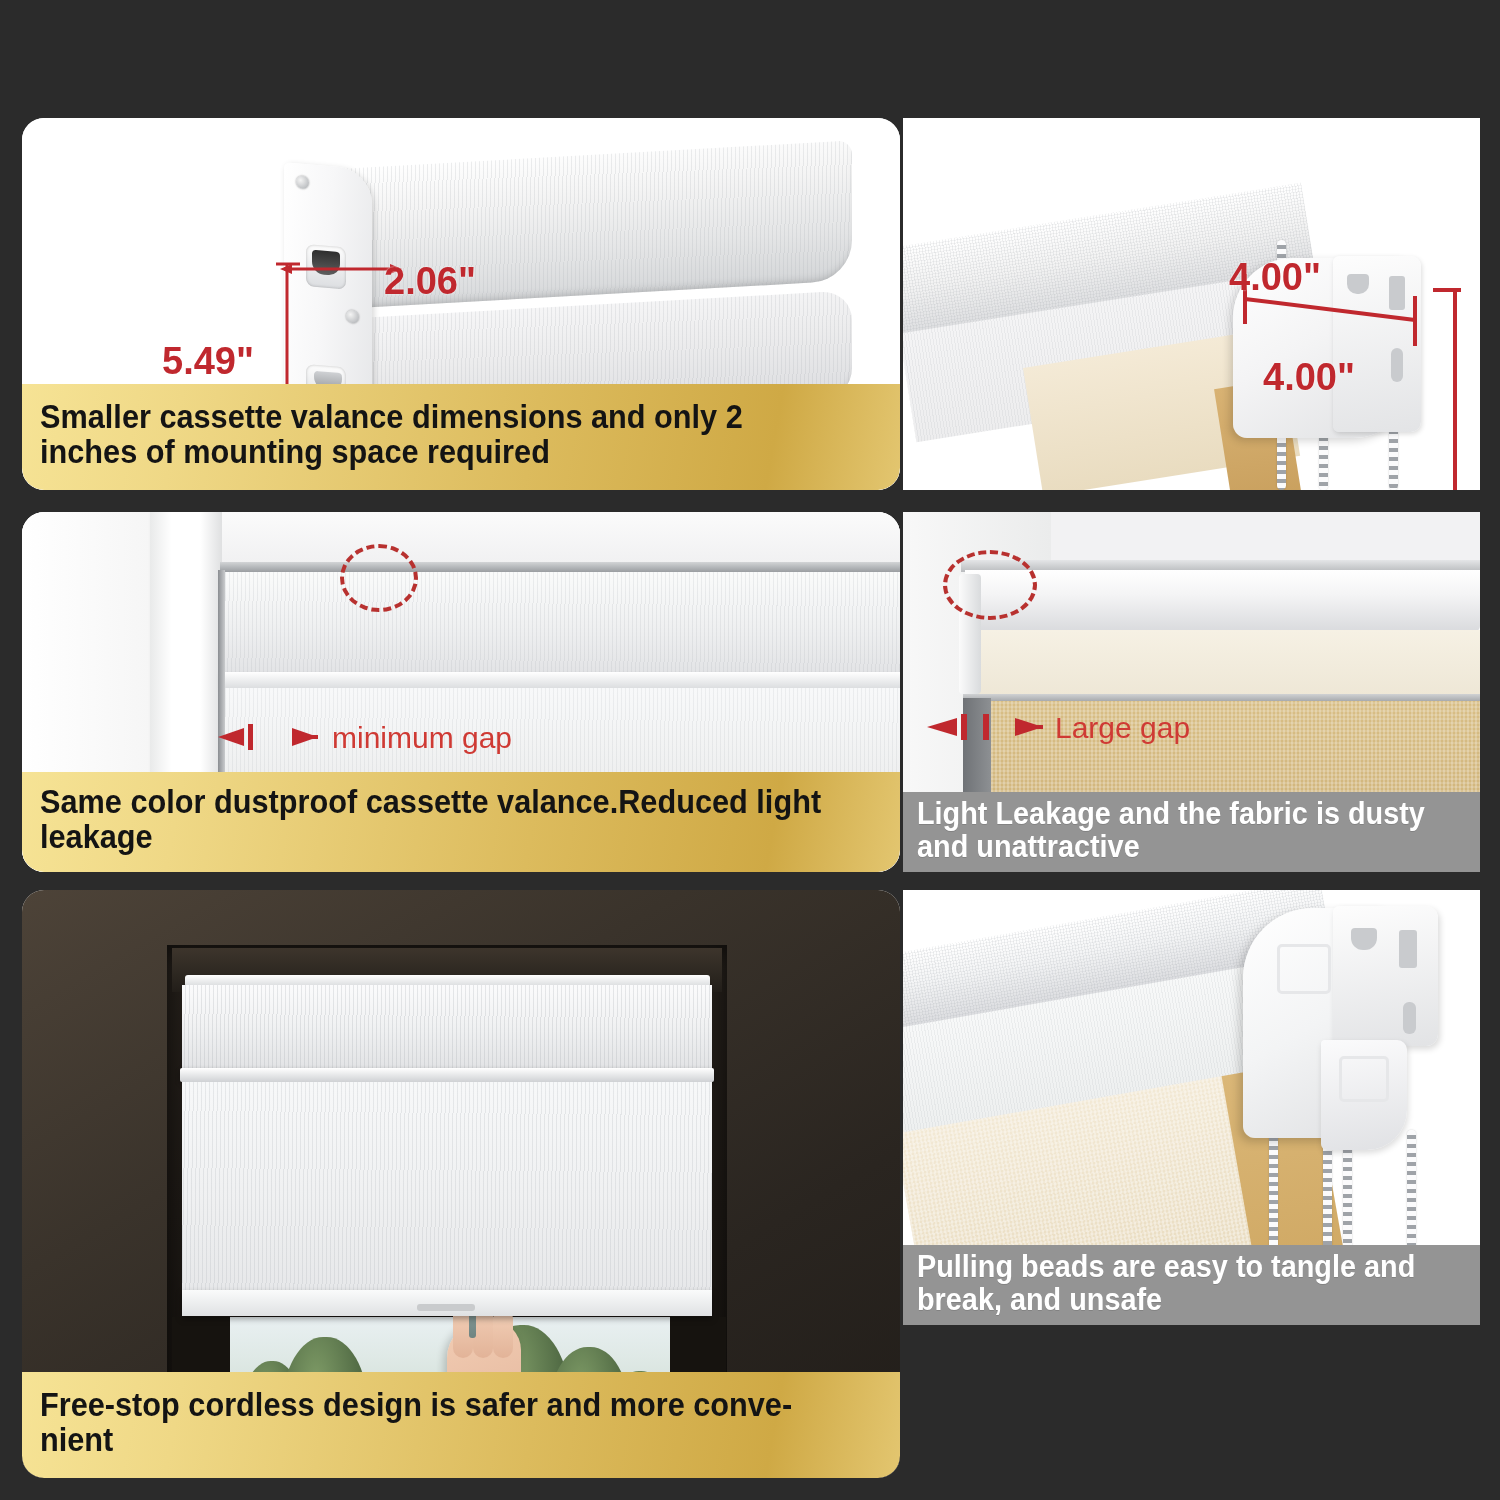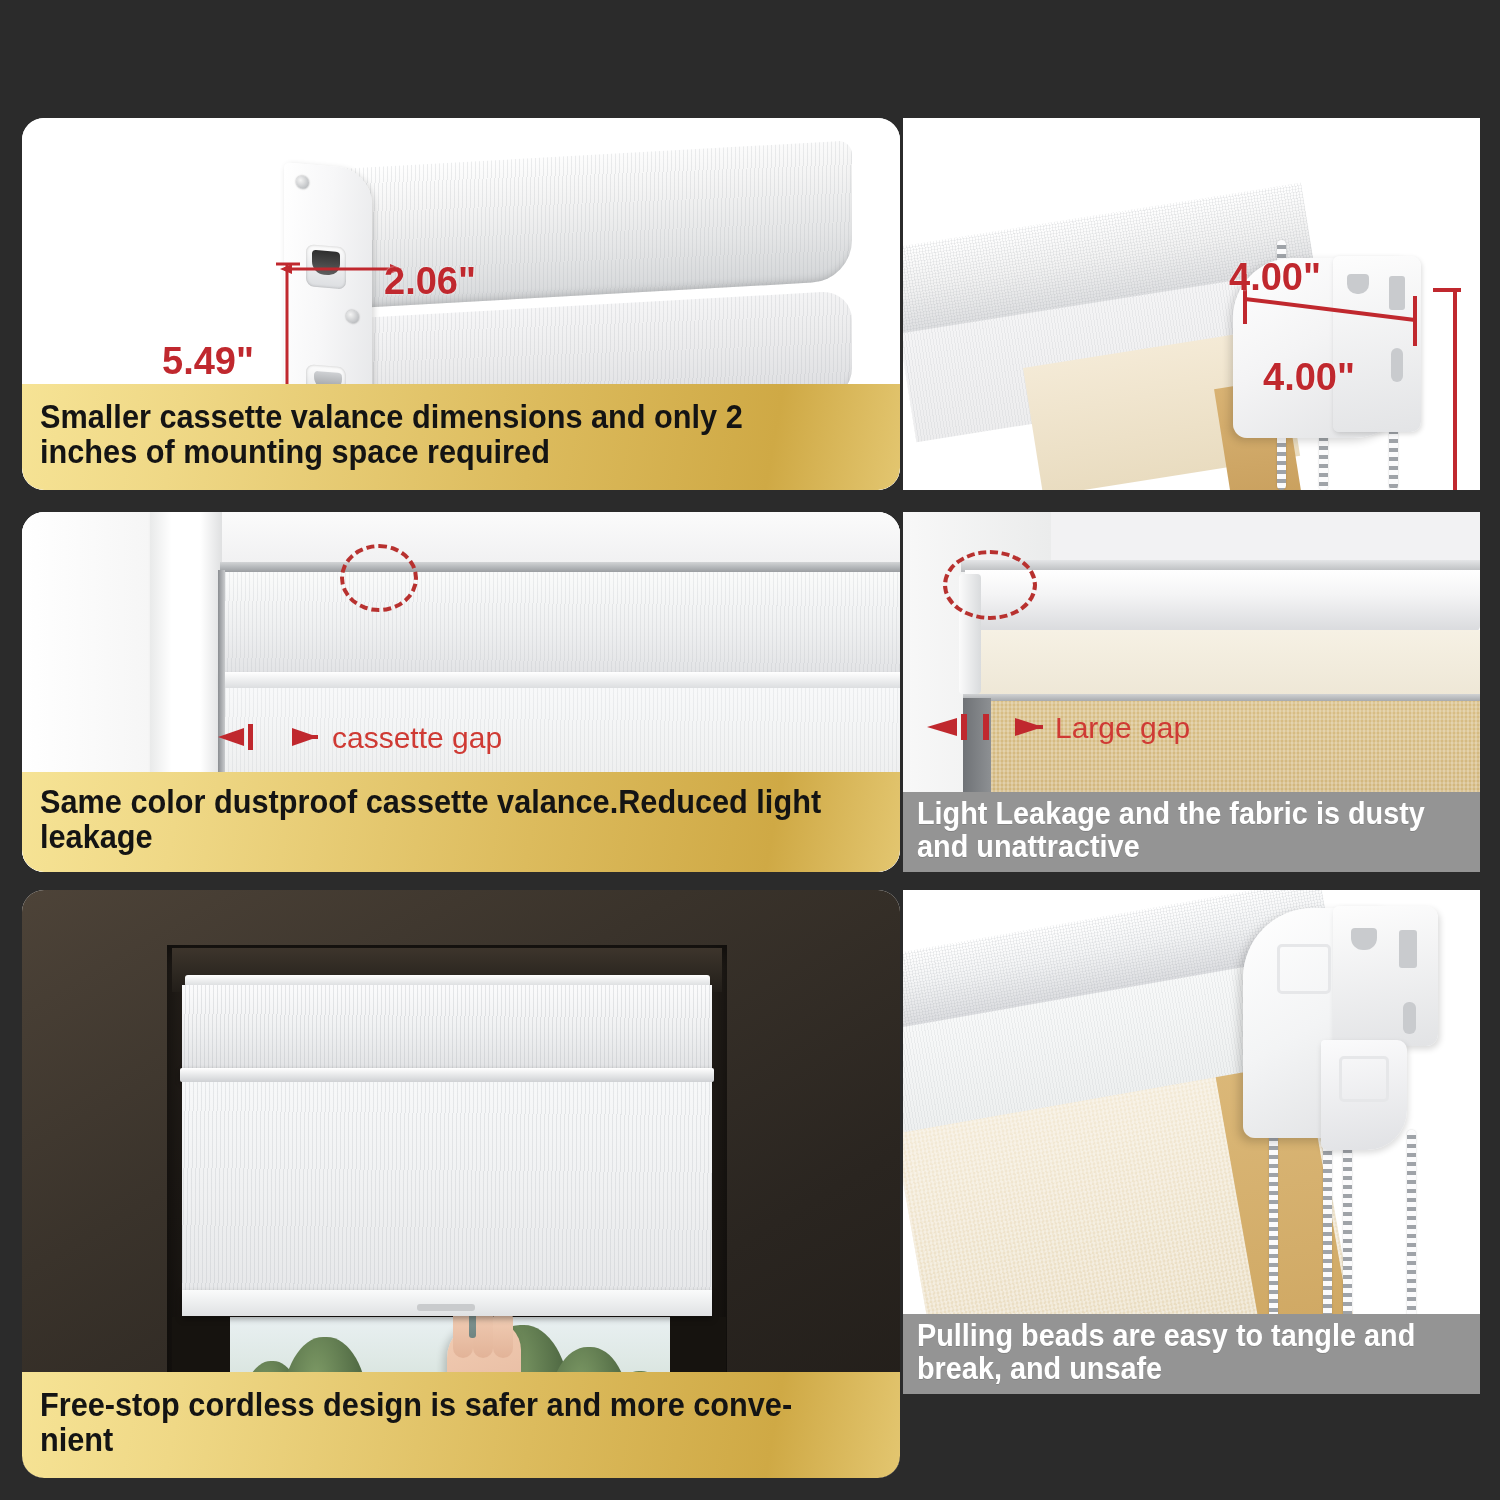--- a/index.html
+++ b/index.html
@@ -388,21 +388,21 @@
       <div class="p3-edge"></div>
 
       <div class="dashcircle" style="left:318px;top:32px;width:70px;height:60px;"></div>
 
       <svg class="anno" style="left:196px;top:210px;" width="110" height="30">
         <polygon points="0,15 26,6 26,24" fill="#c0282e"></polygon>
         <rect x="30" y="2" width="5" height="26" fill="#c0282e"></rect>
         <polygon points="100,15 74,6 74,24" fill="#c0282e"></polygon>
         <line x1="74" y1="15" x2="100" y2="15" stroke="#c0282e" stroke-width="4"></line>
       </svg>
-      <div class="red gaplabel" style="left:310px;top:209px;">cassette gap</div>
+      <div class="red gaplabel" style="left:310px;top:209px;">minimum gap</div>
     </div>
 
     <div class="cap cap-gold" style="height:100px;">
       <div class="cap-txt">Same color dustproof cassette valance.Reduced light leakage</div>
     </div>
   </div>
 
   <div class="panel" style="left:903px;top:512px;width:577px;height:360px;">
     <div class="photo">
       <div class="p4bg"></div>
@@ -464,21 +464,21 @@
       <div class="p5-shade"></div>
       <div class="p5-bottomrail"></div>
       <div class="p5-tab"></div>
     </div>
 
     <div class="cap cap-gold" style="height:106px;">
       <div class="cap-txt">Free-stop cordless design is safer and more conve-nient</div>
     </div>
   </div>
 
-  <div class="panel" style="left:903px;top:890px;width:577px;height:504px;">
+  <div class="panel" style="left:903px;top:890px;width:577px;height:435px;">
     <div class="photo">
       <div class="p6bg"></div>
       <div class="p6-beige"></div>
       <div class="p6-tan"></div>
       <div class="p6-white"></div>
       <div class="p6-tube"></div>
 
       <div class="chain" style="left:366px;top:44px;height:495px;"></div>
       <div class="chain" style="left:420px;top:112px;height:430px;"></div>
       <div class="chain" style="left:440px;top:128px;height:415px;"></div>

